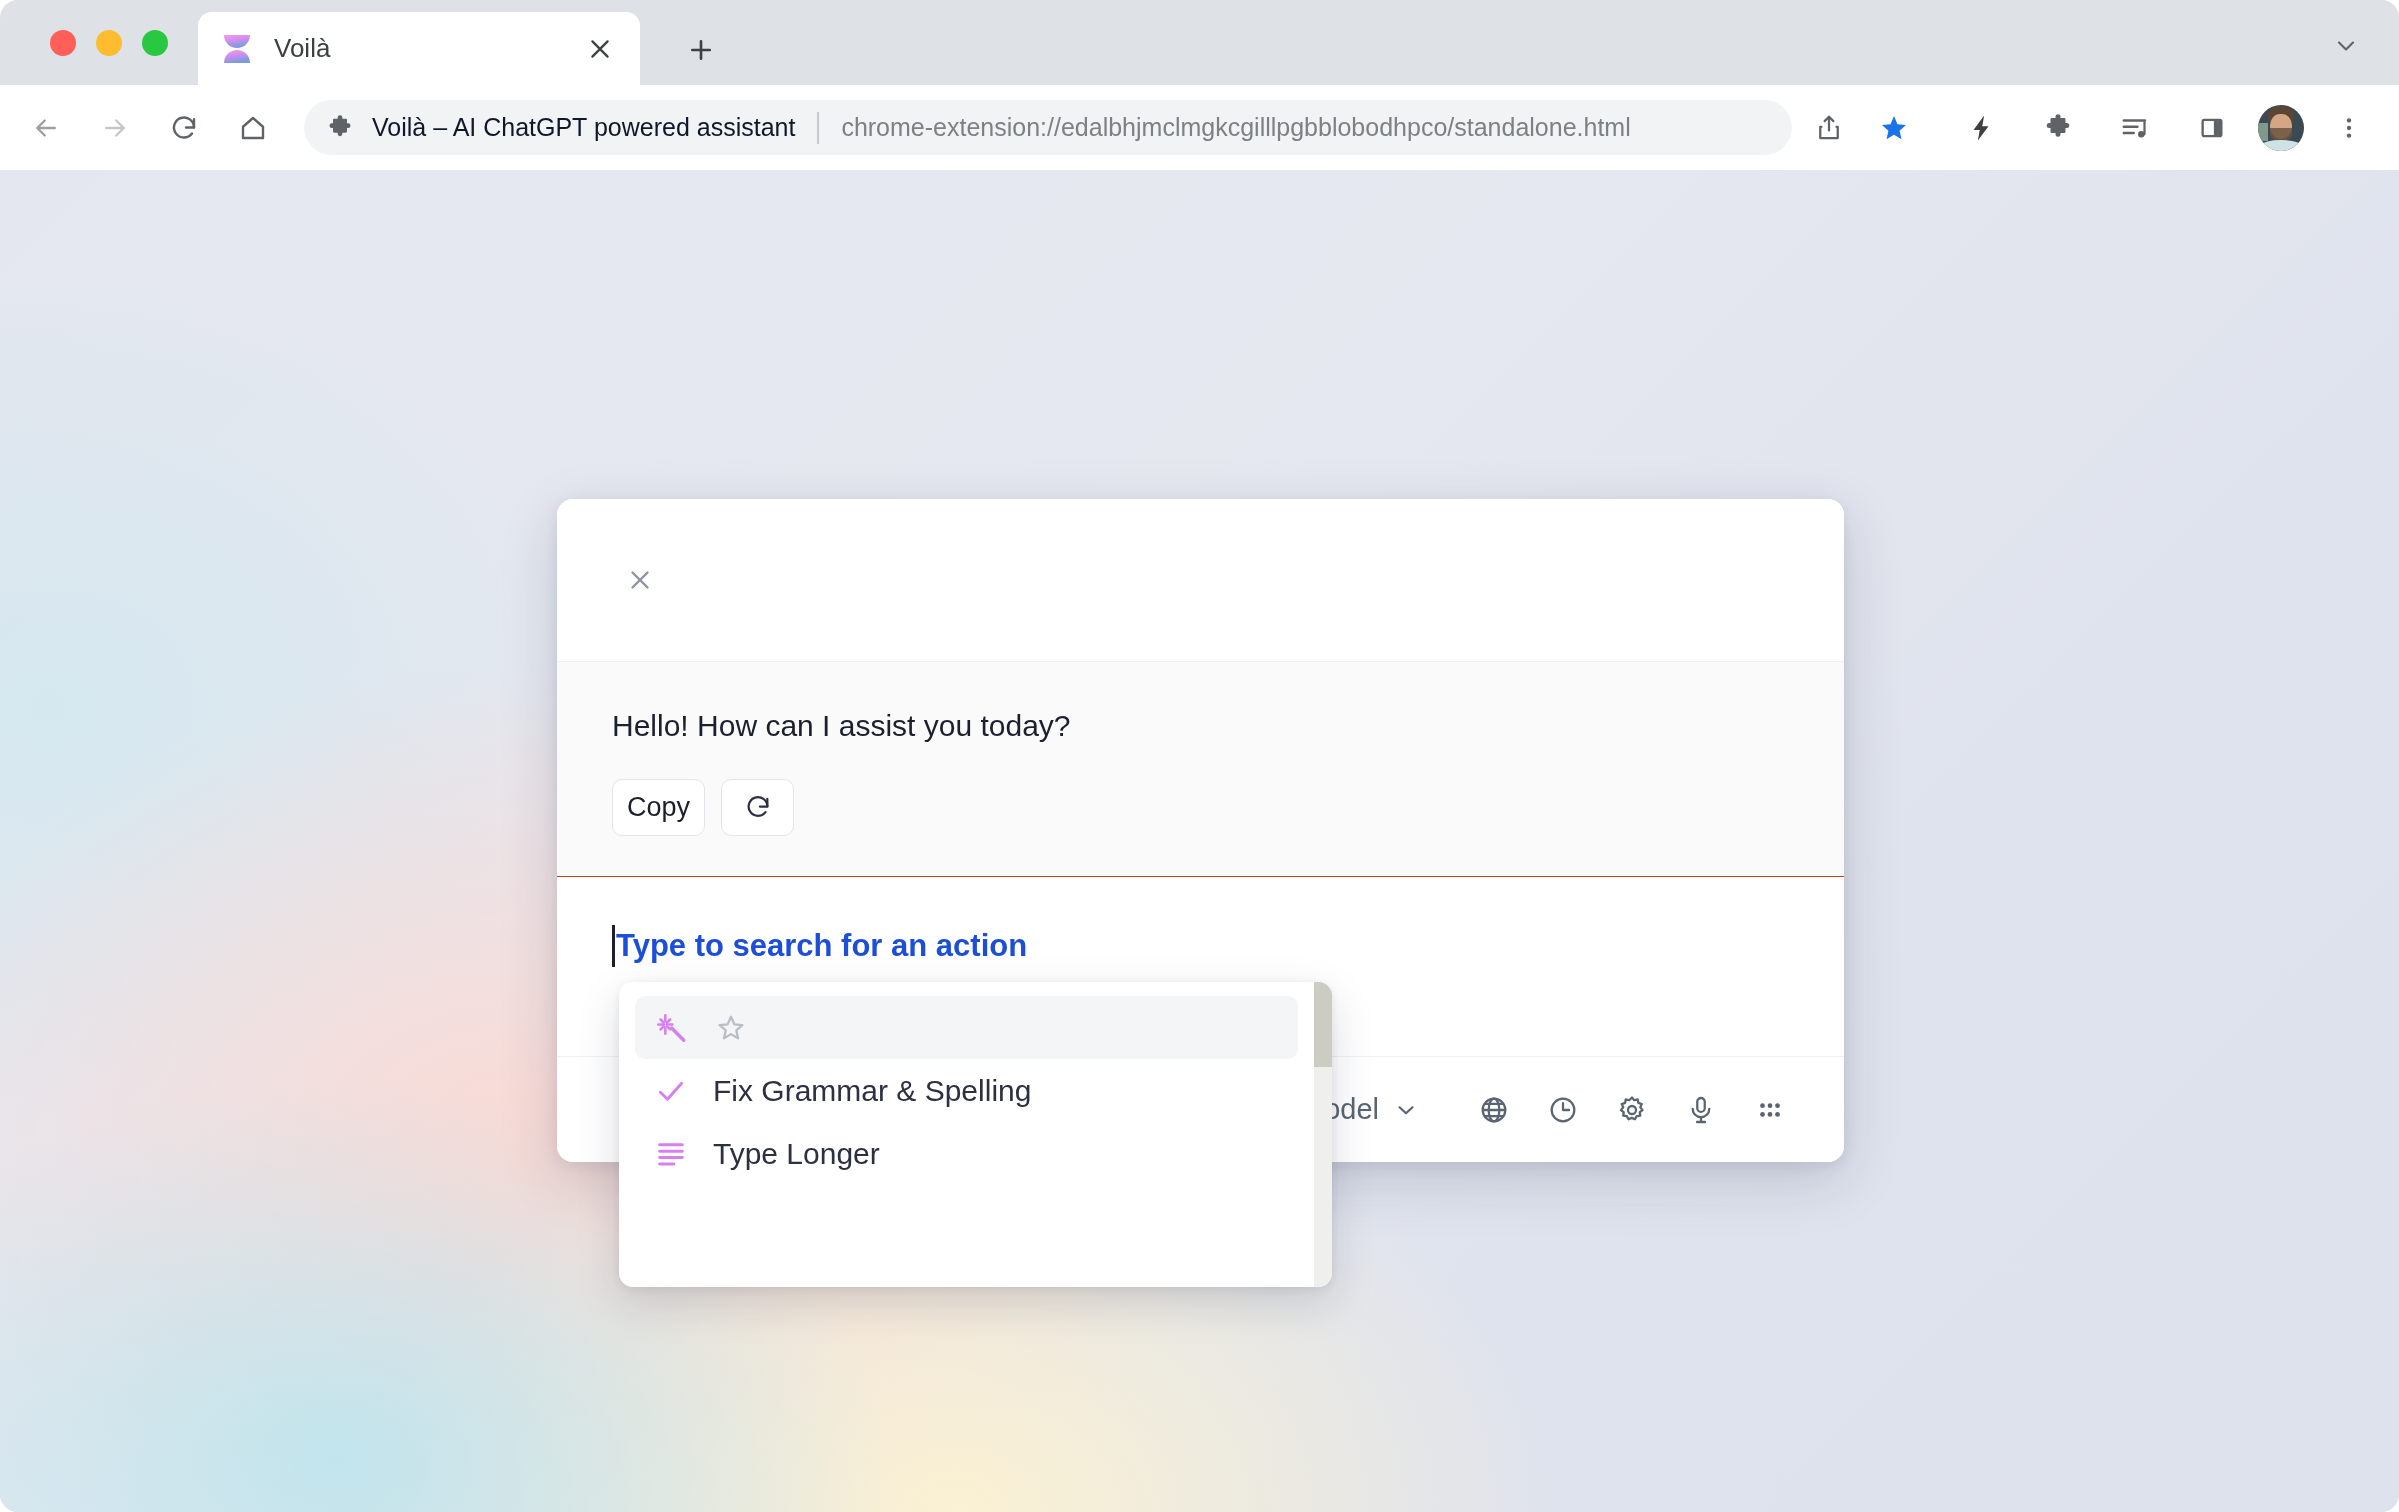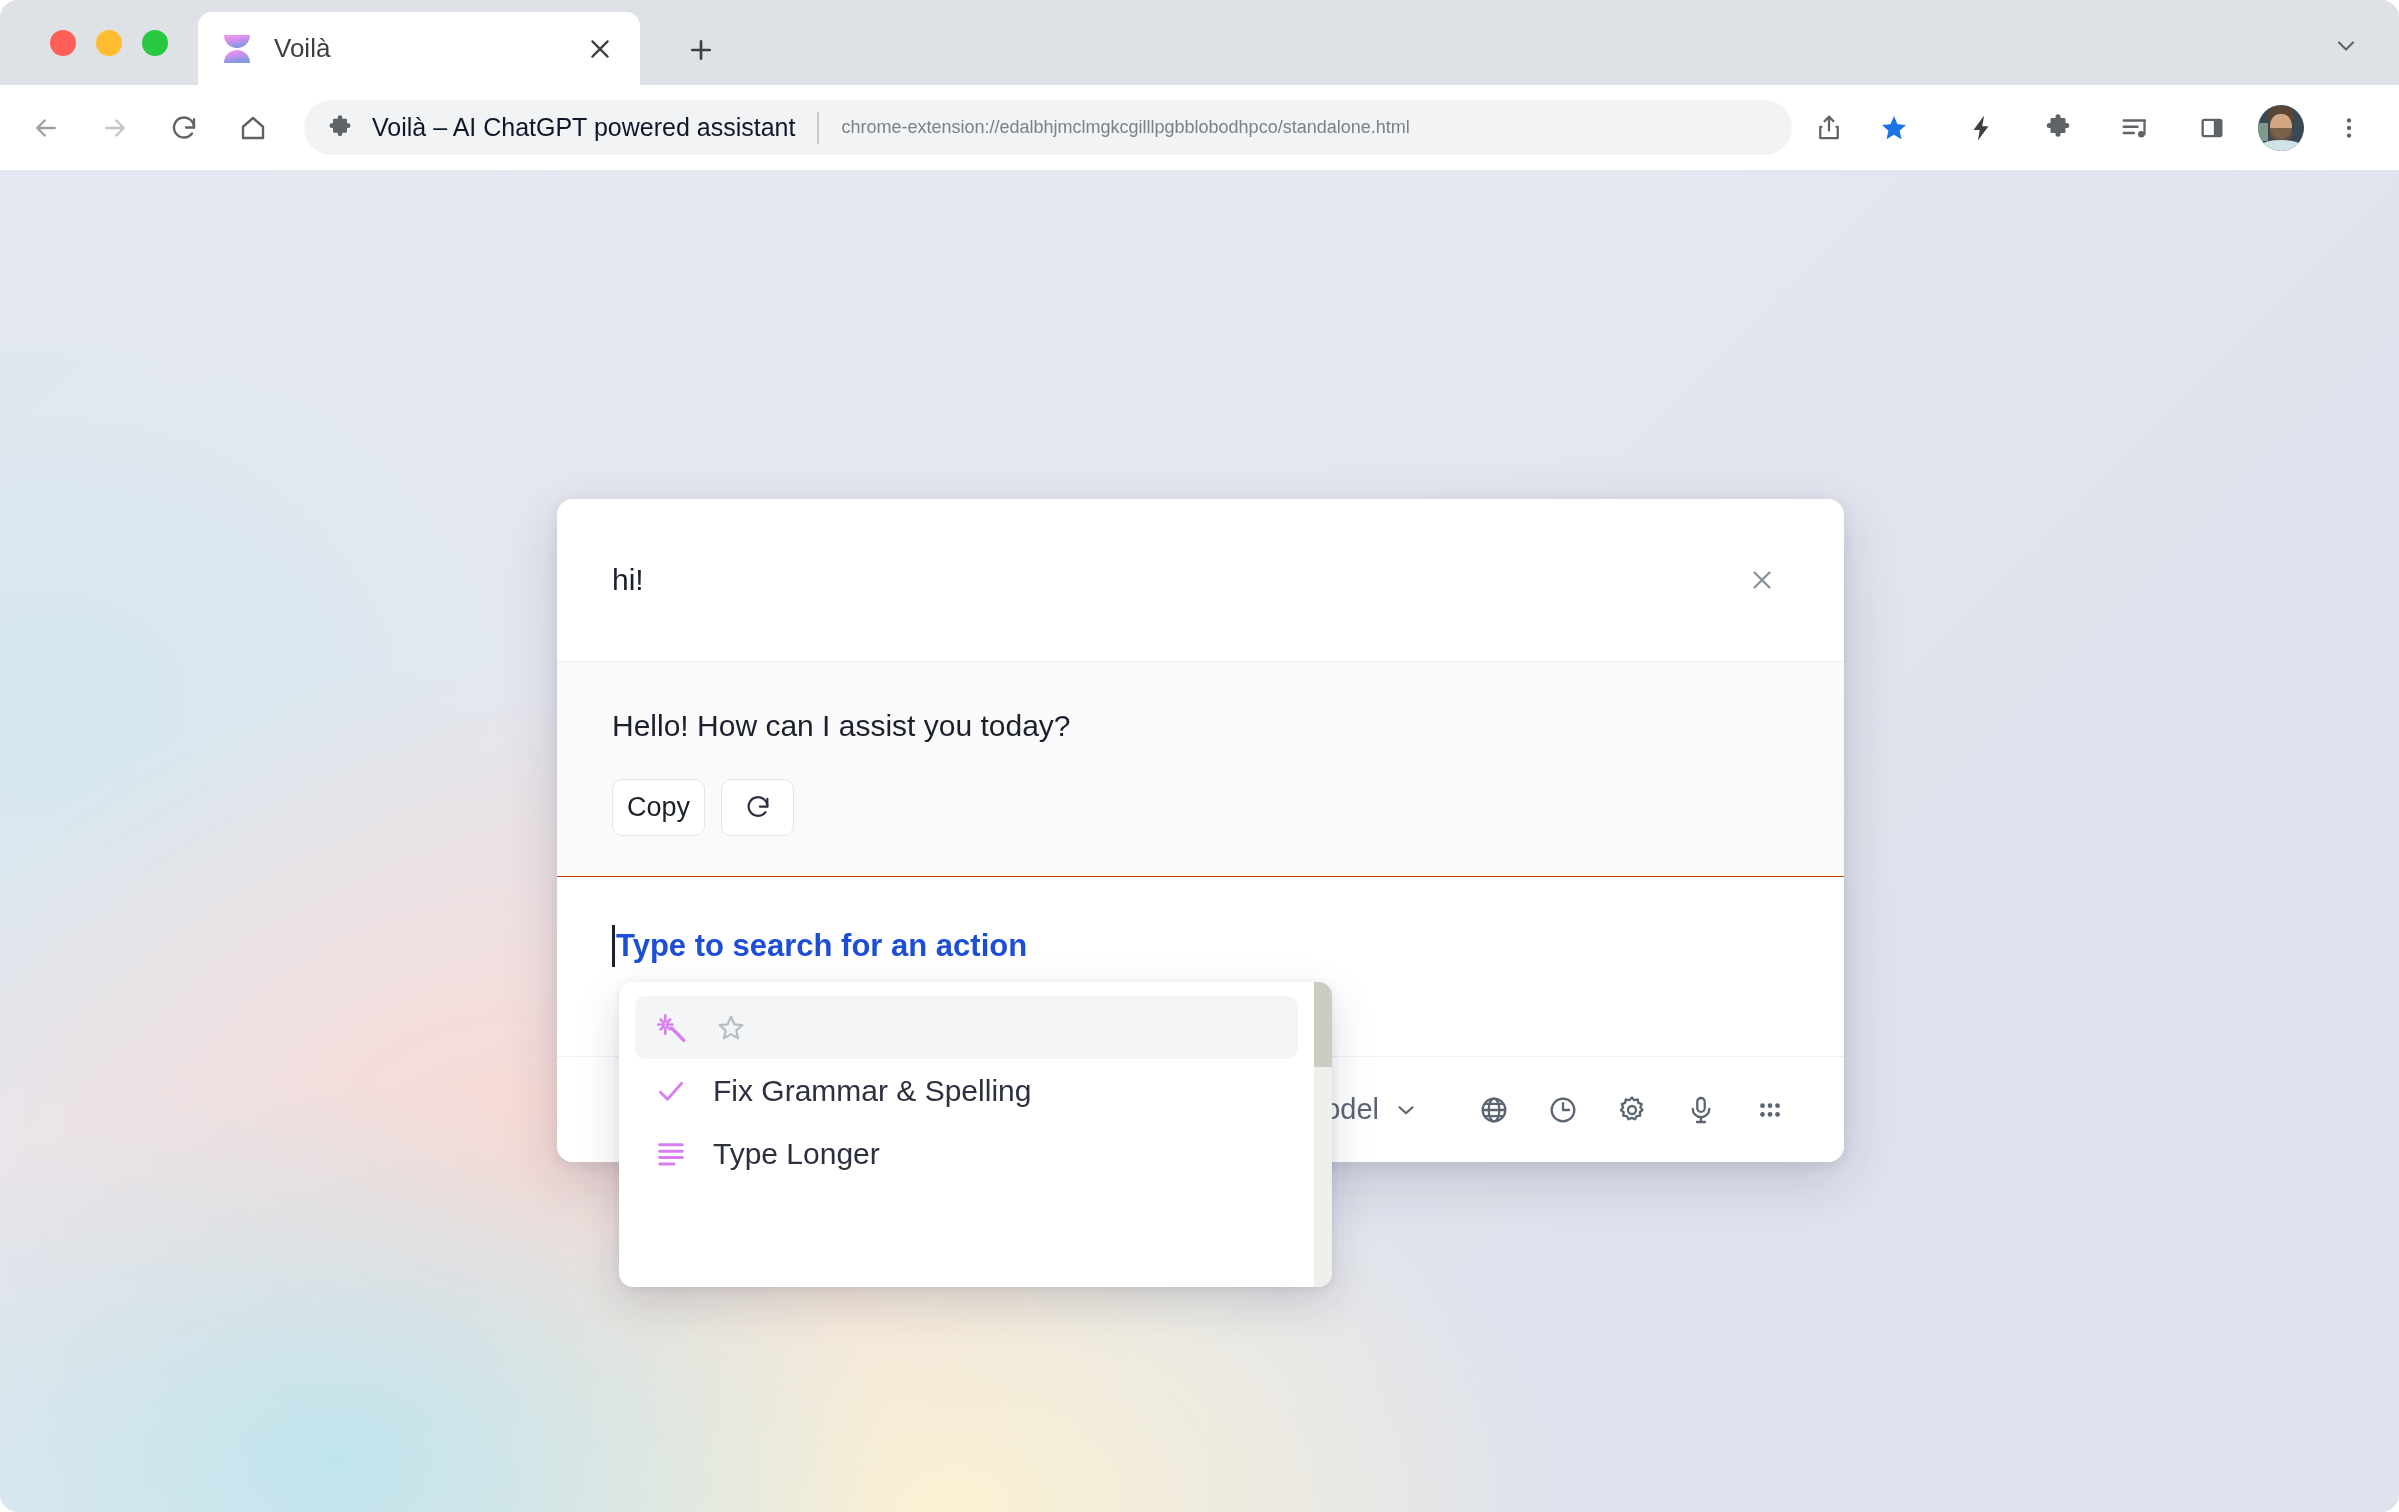--- a/index.html
+++ b/index.html
@@ -66,21 +66,21 @@
   #omnibox{
     margin-left:26px; flex:1; height:55px; background:#f1f3f4;
     border-radius:28px; display:flex; align-items:center; padding:0 22px;
     max-width:1544px;
   }
   #omnibox-ext-icon{ width:28px; height:28px; flex:0 0 28px; margin-right:18px; }
   #omnibox-ext-name{ font-size:25px; color:#0f172a; white-space:nowrap; }
   #omnibox-separator{
     width:2px; height:32px; background:#c7cacd; margin:0 22px; flex:0 0 2px;
   }
-  #omnibox-url{ font-size:18px; color:#7c8185; white-space:nowrap; overflow:hidden; }
+  #omnibox-url{ font-size:25px; color:#7c8185; white-space:nowrap; overflow:hidden; }
 
   #toolbar-actions{ display:flex; align-items:center; margin-left:4px; padding-right:18px; }
   .tb-icon{
     width:53px; height:53px; border-radius:50%;
     display:flex; align-items:center; justify-content:center; flex:0 0 53px;
     margin:0 6px;
   }
   #avatar{
     width:46px; height:46px; border-radius:50%; margin:0 12px 0 14px; flex:0 0 46px;
     overflow:hidden; position:relative;
@@ -327,21 +327,20 @@
         </svg>
       </div>
     </div>
   </div>
 
   <div id="page-content">
 
     <div id="voila-modal">
 
       <div id="modal-header">
-        <div id="modal-title">hi!</div>
         <div id="modal-close-button">
           <svg viewBox="0 0 24 24" width="30" height="30" fill="none" stroke="#8b929e" stroke-width="1.9" stroke-linecap="round">
             <path d="M6 6 L18 18 M18 6 L6 18"></path>
           </svg>
         </div>
       </div>
 
       <div id="response-section">
         <div id="response-text">Hello! How can I assist you today?</div>
         <div id="response-actions">

